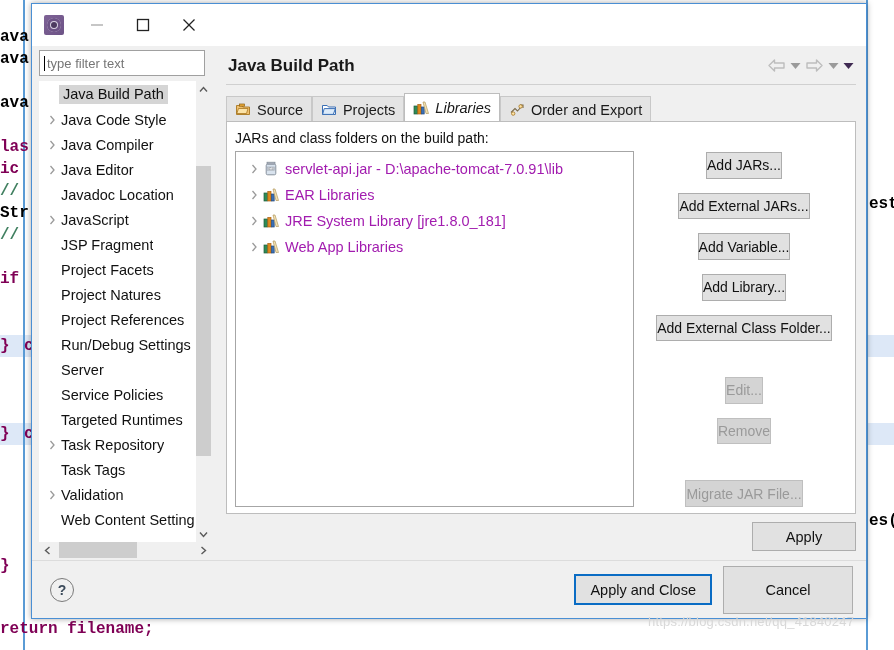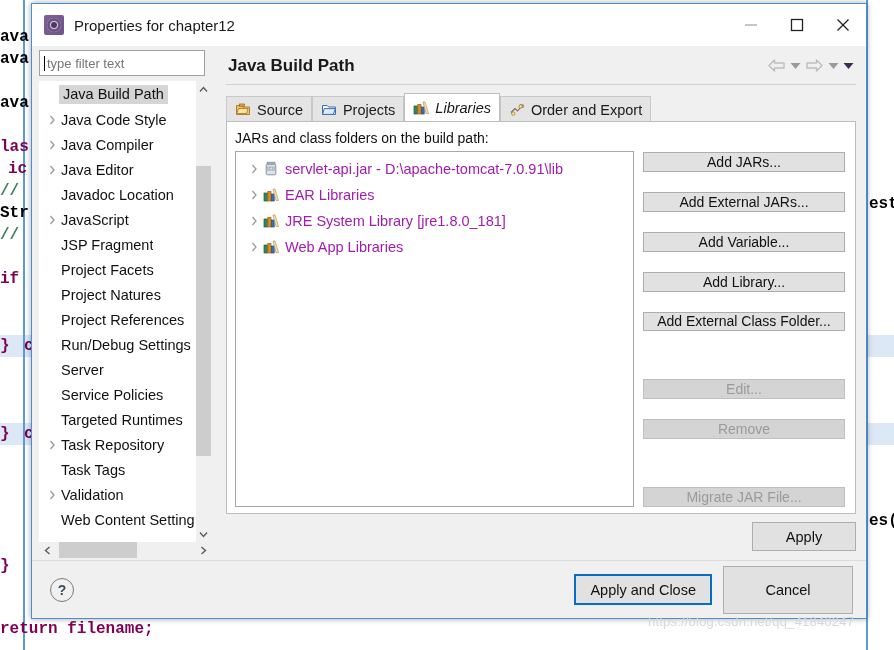--- a/index.html
+++ b/index.html
@@ -256,22 +256,23 @@
     width: 16px; flex: 0 0 16px; color: #9a9a9a;
     display: flex; align-items: center; justify-content: center;
   }
   .jar-icon {
     width: 18px; flex: 0 0 18px; margin-right: 5px;
     display: flex; align-items: center; justify-content: center;
   }
   .btn-col {
     width: 202px; flex: 0 0 202px;
     display: flex; flex-direction: column;
-    gap: 20px;
+    gap: 14px;
     padding-top: 1px;
+    align-items: center;
   }
   .btn {
     height: 28px;
     background: #e1e1e1;
     border: 1px solid #adadad;
     box-sizing: border-box;
     font-size: 14px; color: #111;
     display: flex; align-items: center; justify-content: center;
     font-family: "Liberation Sans", sans-serif;
   }
@@ -340,41 +341,40 @@
   <div class="editor-bg">
     <div class="hl-band" style="top:335px"></div>
     <div class="hl-band" style="top:423px"></div>
     <div class="editor-left-rule"></div>
     <div class="editor-right-rule"></div>
     <div id="code-lines">
         <div class="code-line c-plain" style="top: 28px; left: 0px;">ava</div>
         <div class="code-line c-plain" style="top: 50px; left: 0px;">ava</div>
         <div class="code-line c-plain" style="top: 94px; left: 0px;">ava</div>
         <div class="code-line c-kw" style="top: 138px; left: 0px;">las</div>
-        <div class="code-line c-kw" style="top: 160px; left: 8px;">ic</div>
+        <div class="code-line c-kw" style="top: 160px; left: 0px;">ic</div>
         <div class="code-line c-cmt" style="top: 182px; left: 0px;">//</div>
         <div class="code-line c-plain" style="top: 204px; left: 0px;">Str</div>
         <div class="code-line c-cmt" style="top: 226px; left: 0px;">//</div>
         <div class="code-line c-kw" style="top: 270px; left: 0px;">if</div>
         <div class="code-line c-kw" style="top: 337px; left: 0px;">}</div>
         <div class="code-line c-kw" style="top: 337px; left: 24px;">c</div>
         <div class="code-line c-kw" style="top: 425px; left: 0px;">}</div>
         <div class="code-line c-kw" style="top: 425px; left: 24px;">c</div>
         <div class="code-line c-kw" style="top: 557px; left: 0px;">}</div>
         <div class="code-line c-kw" style="top: 620px; left: 0px;">return filename;</div>
         <div class="code-line c-plain" style="top: 195px; left: 869px;">est</div>
         <div class="code-line c-plain" style="top: 512px; left: 869px;">es(</div>
       </div>
   </div>
 
   <div class="dialog">
 
     <div class="titlebar">
       <div class="title-icon"></div>
-      <div class="title-text">Properties for chapter12</div>
       <div class="win-btns">
         <div class="win-btn">
           <svg width="14" height="14" viewBox="0 0 14 14">
               <line x1="1" y1="7" x2="13" y2="7" stroke="#a8a8a8" stroke-width="1.3"></line>
             </svg>
         </div>
         <div class="win-btn">
           <svg width="14" height="14" viewBox="0 0 14 14">
               <rect x="1.5" y="1.5" width="11" height="11" fill="none" stroke="#222" stroke-width="1.3"></rect>
             </svg>

